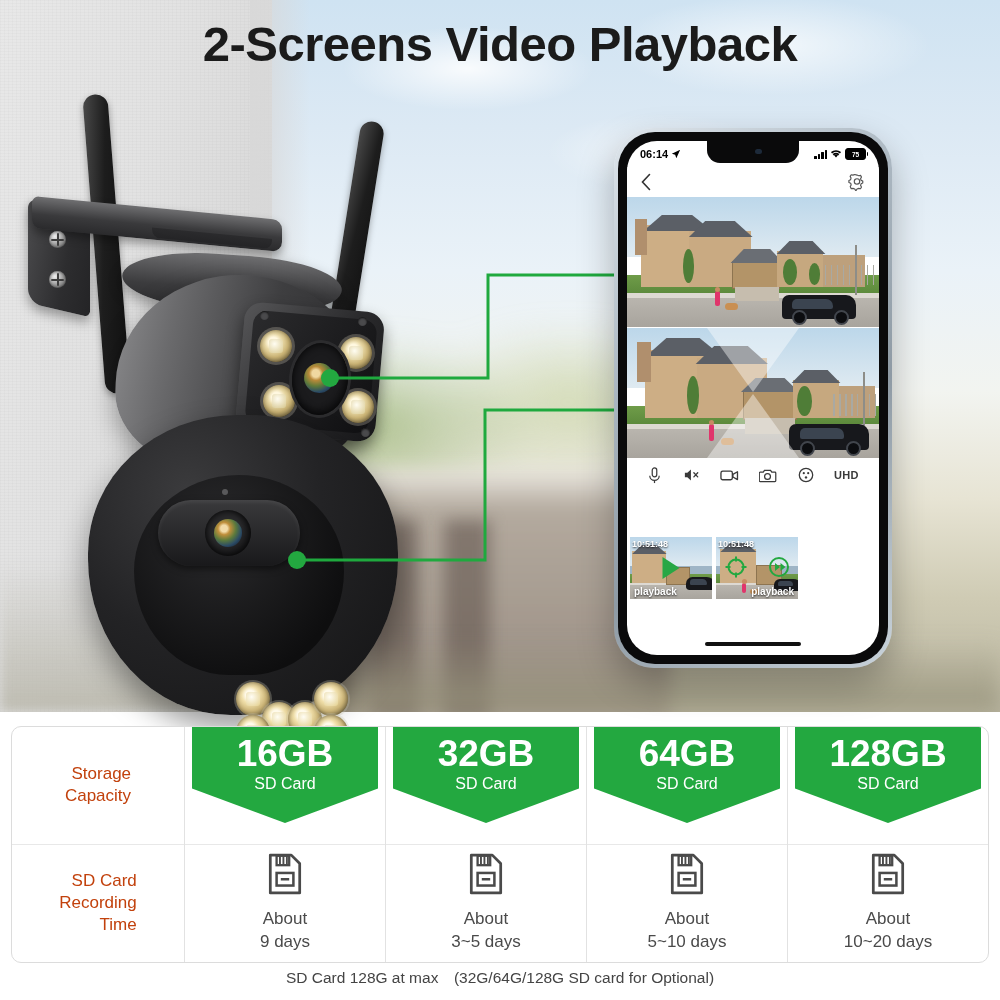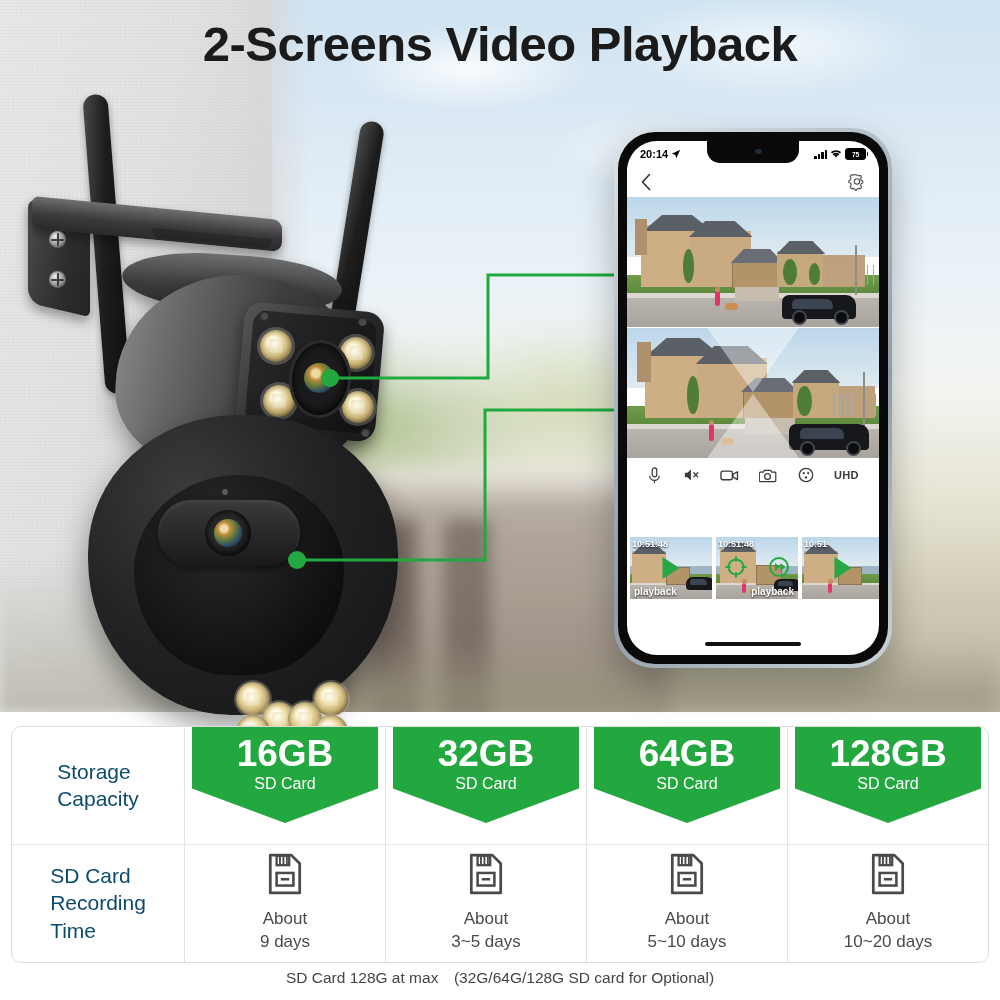--- a/index.html
+++ b/index.html
@@ -202,21 +202,21 @@
   
   .tablewrap{position:absolute;left:11px;top:726px;width:978px;height:237px;
     background:#fff;border:1px solid #dcdcdc;border-radius:10px;box-sizing:border-box;overflow:hidden;}
   .tbl{display:flex;width:100%;height:100%;}
   .col-label{width:172px;flex:none;display:flex;flex-direction:column;border-right:1px solid #e2e2e2;}
   .col{flex:1;display:flex;flex-direction:column;border-right:1px solid #e2e2e2;position:relative;}
   .col:last-child{border-right:none;}
   .row-top{height:117px;display:flex;align-items:center;justify-content:center;box-sizing:border-box;}
   .row-bot{height:119px;display:flex;flex-direction:column;align-items:center;justify-content:center;gap:12px;
     border-top:1px solid #e8e8e8;box-sizing:border-box;}
-  .col-label .row-top,.col-label .row-bot{text-align:left;color:#0c4a6e;font-size:21px;line-height:1.32;}
+  .col-label .row-top,.col-label .row-bot{text-align:right;color:#c2410c;font-size:17px;line-height:1.32;}
   .col-label .row-bot{justify-content:center;}
   .banner{position:absolute;left:7px;right:7px;top:0;height:96px;
     background:#23a840;display:flex;flex-direction:column;align-items:center;justify-content:flex-start;
     padding-top:8px;box-sizing:border-box;
     clip-path:polygon(0 0,100% 0,100% 64%,50% 100%,0 64%);}
   .bn-size{font-size:37px;font-weight:bold;color:#fff;line-height:1;}
   .bn-sub{font-size:16px;color:#fff;margin-top:3px;}
   .sdicon{width:36px;height:42px;}
   .daytxt{text-align:center;color:#4a4a4a;font-size:17px;line-height:1.38;}
   .footnote{position:absolute;left:0;top:969px;width:1000px;text-align:center;
@@ -292,21 +292,21 @@
   <div class="phone"></div>
   <div class="phone-body"></div>
 
   <div class="screen">
     <div class="notch">
       <div class="notch-dot"></div>
     </div>
 
     <div class="statusbar">
       <div class="sb-left">
-        <span>20:14</span>
+        <span>06:14</span>
         <svg width="10" height="10" viewBox="0 0 12 12">
           <path d="M11 1 1 5.6l4 1.4 1.4 4z" fill="#000"></path>
         </svg>
       </div>
       <div class="sb-right">
         <span class="bars">
           <i style="height:3px"></i>
             <i style="height:5px"></i>
             <i style="height:7px"></i>
             <i style="height:9px"></i>
@@ -463,34 +463,20 @@
         <svg style="position:absolute;left:8px;top:18px;z-index:3;" width="24" height="24" viewBox="0 0 24 24">
           <circle cx="12" cy="12" r="7.5" fill="none" stroke="#23a840" stroke-width="2"></circle>
           <path d="M12 1.5v5M12 17.5v5M1.5 12h5M17.5 12h5" stroke="#23a840" stroke-width="2"></path>
         </svg>
         <svg style="position:absolute;right:7px;top:18px;z-index:3;" width="24" height="24" viewBox="0 0 24 24">
           <circle cx="12" cy="12" r="9" fill="none" stroke="#23a840" stroke-width="2"></circle>
           <path d="M8 8l5 4-5 4zM13.5 8l5 4-5 4z" fill="#23a840"></path>
         </svg>
         <span class="tlabel" style="left:auto;right:4px;">playback</span>
       </div>
-      <div class="thumb">
-        <div class="scene">
-          <div class="sc-sky"></div>
-            <div class="sc-lawn"></div>
-            <div class="sc-curb"></div>
-            <div class="sc-road"></div>
-          <div class="house" style="left:2px;top:14px;width:34px;height:32px;"></div>
-          <div class="roof" style="left:-2px;top:8px;width:42px;height:9px;clip-path:polygon(10% 100%,32% 0,68% 0,92% 100%);"></div>
-          <div class="garage" style="left:36px;top:30px;width:22px;height:16px;"></div>
-          <div class="person" style="left:26px;top:46px;height:10px;width:4px;"></div>
-        </div>
-        <span class="tstamp">10:51</span>
-        <span class="playtri"></span>
-      </div>
     </div>
 
     <div class="homebar"></div>
   </div>
 
   <div class="tablewrap">
     <div class="tbl">
       <div class="col-label">
         <div class="row-top">
           <div>

